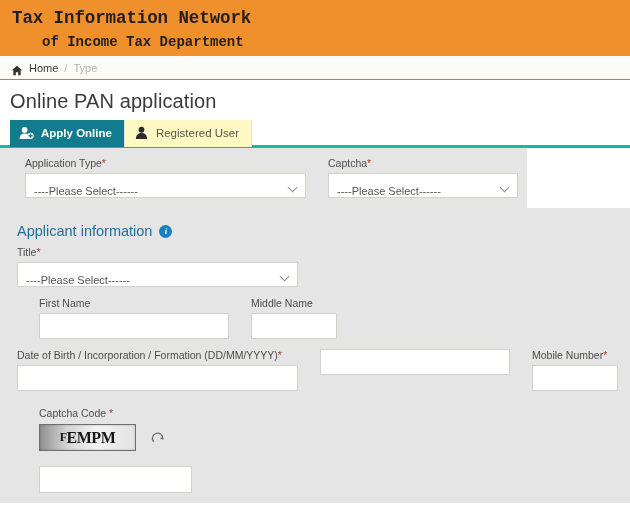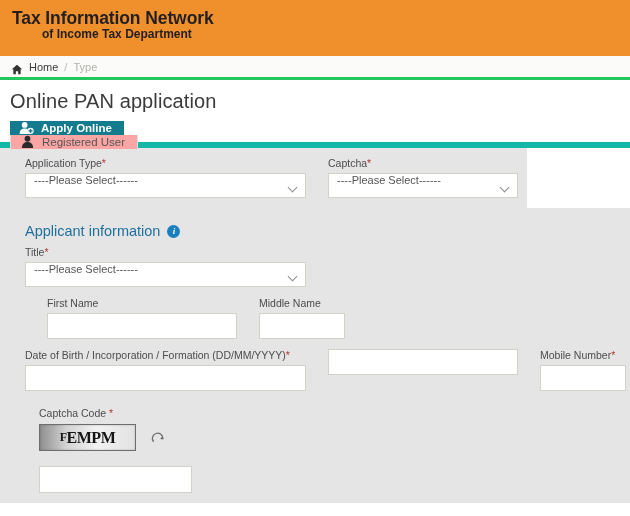--- a/index.html
+++ b/index.html
@@ -20,40 +20,41 @@
     height: 56px;
     background: #f0902d;
     position: relative;
   }
   .logo-block {
     position: absolute;
     left: 12px;
     top: 9px;
     color: #231f20;
     line-height: 1.05;
+    font-family: Liberation Mono, monospace;
   }
   .logo-line1 {
     font-size: 17.5px;
     font-weight: 600;
     letter-spacing: -0.1px;
     white-space: nowrap;
   }
   .logo-line2 {
-    font-size: 12px;
+    font-size: 14px;
     font-weight: 600;
-    margin-top: 1px;
+    margin-top: 8px;
     margin-left: 30px;
     white-space: nowrap;
   }
 
   
   .breadcrumb-bar {
     height: 24px;
     background: #fbfbf9;
-    border-bottom: 3px solid #22c55e;
+    border-bottom: 1px solid #22c55e;
     display: flex;
     align-items: center;
     padding-left: 11px;
     box-sizing: border-box;
   }
   .home-icon {
     width: 12px;
     height: 11px;
     margin-right: 6px;
     display: inline-block;
@@ -79,43 +80,42 @@
     font-size: 20px;
     color: #3a3a3a;
     font-weight: 400;
     padding: 10px 0 8px 10px;
     letter-spacing: 0.1px;
   }
 
   
   .tabs-row {
     display: flex;
-    align-items: flex-start;
-    border-bottom: 6px solid #14b8a6;
+    align-items: center;
+    border-bottom: 3px solid #14b8a6;
     height: 27px;
     padding-left: 10px;
     box-sizing: border-box;
-    flex-direction: column;
   }
   .tab {
     display: flex;
     align-items: center;
     height: 27px;
     box-sizing: border-box;
     padding: 0 12px 0 9px;
     font-size: 11.5px;
     cursor: pointer;
   }
   .tab-active {
     background: #127b8e;
     color: #ffffff;
     font-weight: bold;
   }
   .tab-inactive {
-    background: #fca5a5;
+    background: #fef9c3;
     color: #555555;
     border-left: 1px solid #e0e0dc;
     border-right: 1px solid #e0e0dc;
   }
   .tab-icon {
     width: 15px;
     height: 14px;
     margin-right: 7px;
     display: inline-block;
   }
@@ -124,21 +124,21 @@
   .panel {
     background: #e5e5e5;
     box-sizing: border-box;
   }
   .panel-top {
     width: 527px;
     padding: 9px 0 10px 25px;
   }
   .panel-main {
     width: 630px;
-    padding: 6px 0 10px 25px;
+    padding: 6px 0 10px 17px;
   }
   .panel-captcha {
     width: 630px;
     padding: 6px 0 10px 25px;
   }
 
   .field-label {
     font-size: 10.5px;
     color: #4c4c4c;
     margin-bottom: 4px;
@@ -147,21 +147,21 @@
   .req { color: #b03a2e; }
 
   .ctl {
     background: #ffffff;
     border: 1px solid #d2d2cb;
     box-sizing: border-box;
     height: 25px;
     font-size: 11px;
     color: #555;
     display: flex;
-    align-items: flex-start;
+    align-items: flex-end;
     padding: 0 8px;
     position: relative;
   }
   .select-ctl::after {
     content: "";
     position: absolute;
     right: 9px;
     top: 10px;
     width: 6px;
     height: 6px;

